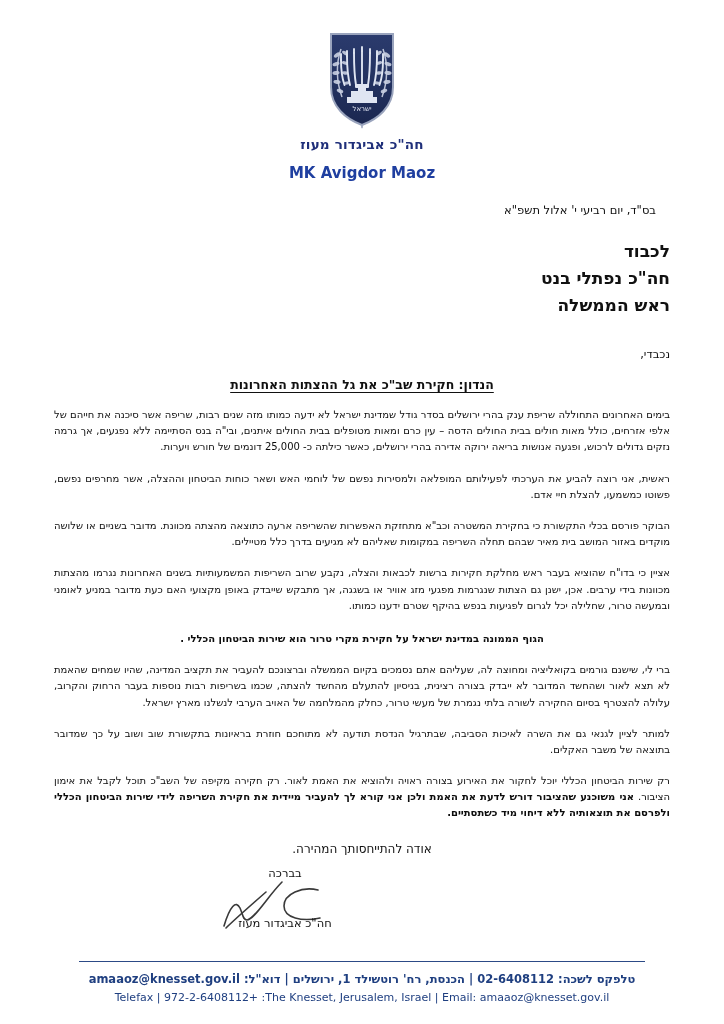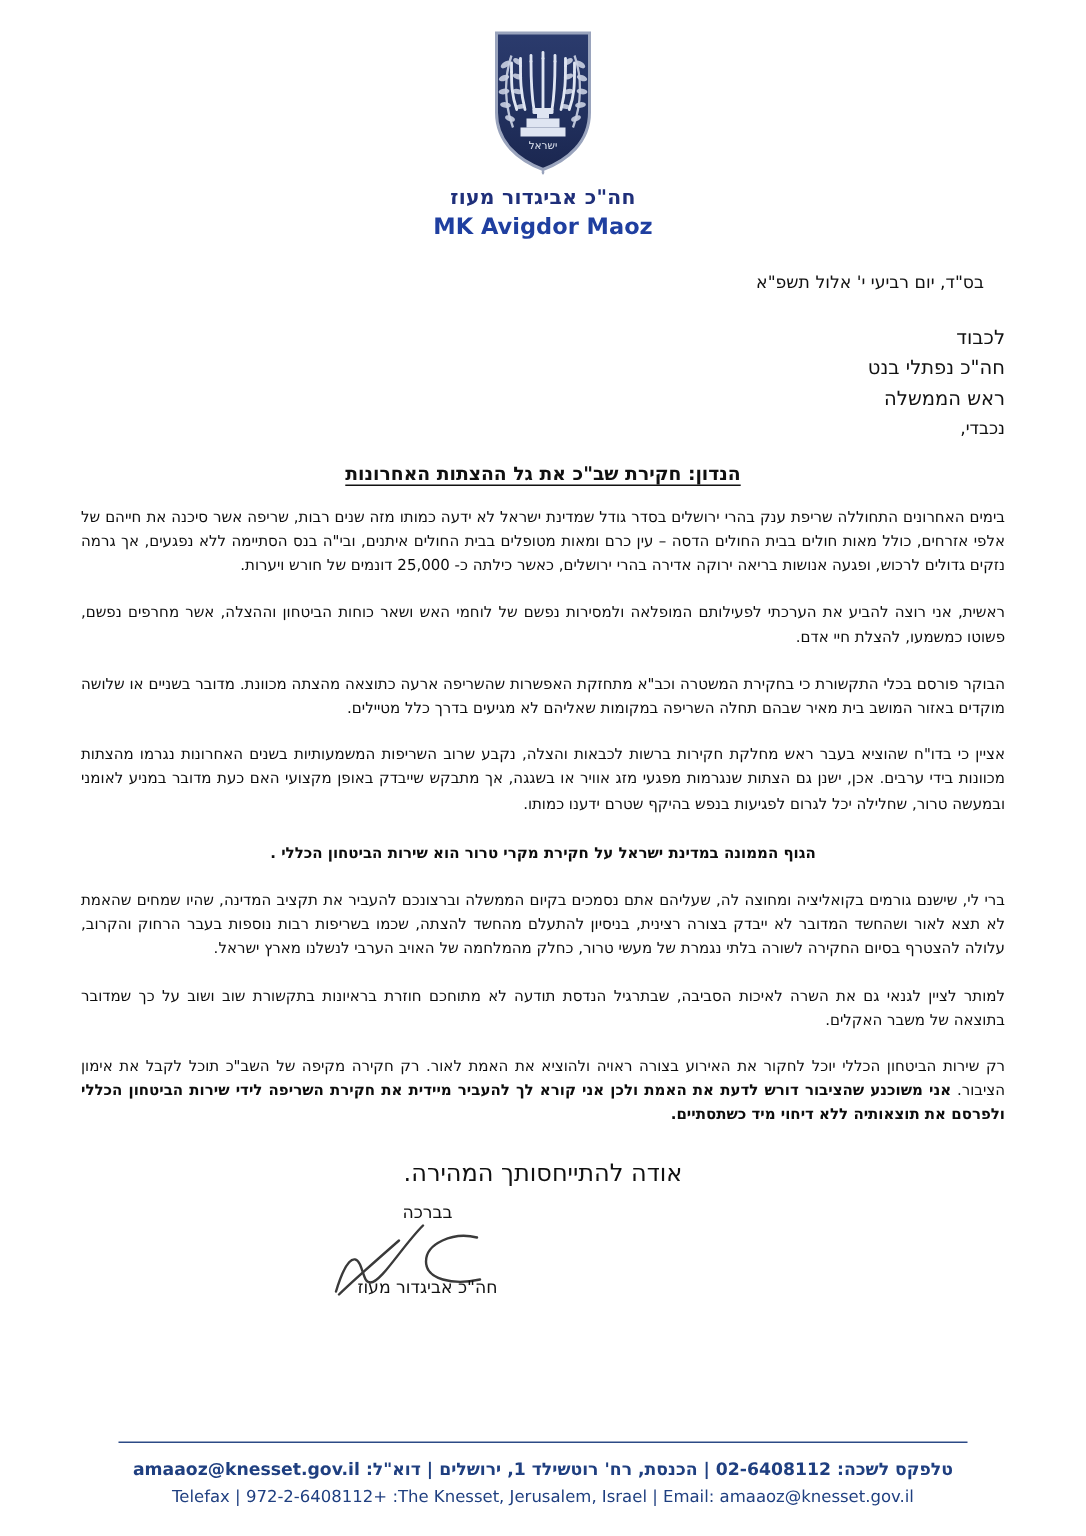--- a/index.html
+++ b/index.html
@@ -20,40 +20,40 @@
     height: 1024px;
     box-sizing: border-box;
     padding: 0;
     position: relative;
     direction: rtl;
   }
 
   
   .letterhead {
     text-align: center;
-    padding-top: 17px;
+    padding-top: 29px;
   }
   .emblem {
     display: block;
     margin: 0 auto;
   }
   .lh-name-he {
     font-size: 13.5px;
     font-weight: bold;
     color: #1f2f7a;
     letter-spacing: 0.2px;
     margin-top: 6px;
     line-height: 1.35;
   }
   .lh-name-en {
     font-size: 15px;
     font-weight: bold;
     color: #1f3fa0;
     direction: ltr;
-    margin-top: 1px;
+    margin-top: 11px;
     line-height: 1.3;
   }
 
   
   .content {
     padding: 0 54px 0 54px;
     margin-top: 18px;
   }
 
   .date-block {
@@ -64,37 +64,37 @@
     margin-right: 14px;
   }
   .date-line2 {
     direction: rtl;
     unicode-bidi: isolate;
   }
 
   .addressee {
     margin-top: 18px;
     text-align: right;
-    font-size: 13px;
-    font-weight: normal;
+    font-size: 17px;
+    font-weight: bold;
     line-height: 1.6;
     padding-left: 0;
     padding-right: 0;
     margin-right: 0;
   }
   .addressee .row { display: block; }
   .addressee-wrap {
     width: 100%;
     display: flex;
     justify-content: flex-start;
   }
   .addressee-inner { width: 250px; text-align: right; }
 
   .salutation {
-    margin-top: 0;
+    margin-top: 28px;
     font-size: 11.5px;
     text-align: right;
   }
 
   .subject {
     margin-top: 16px;
     text-align: center;
     font-size: 12.5px;
     font-weight: bold;
     text-decoration: underline;
@@ -111,21 +111,21 @@
   }
   p.para.bold-line {
     font-weight: bold;
     text-align: right;
     text-align-last: center;
     margin-top: 17px;
   }
   .b { font-weight: bold; }
 
   .thanks {
-    font-size: 16px;
+    font-size: 12px;
     margin-top: 20px;
     text-align: center;
   }
 
   .signoff {
     margin-top: 10px;
     position: relative;
     height: 92px;
   }
   .signoff-inner {

